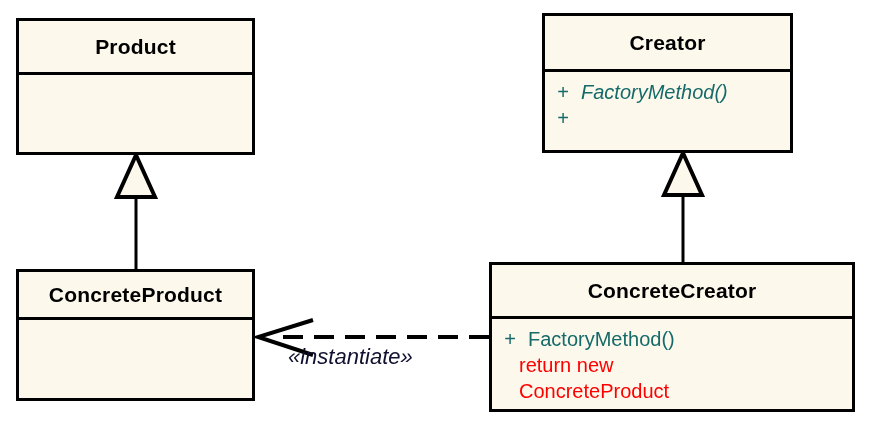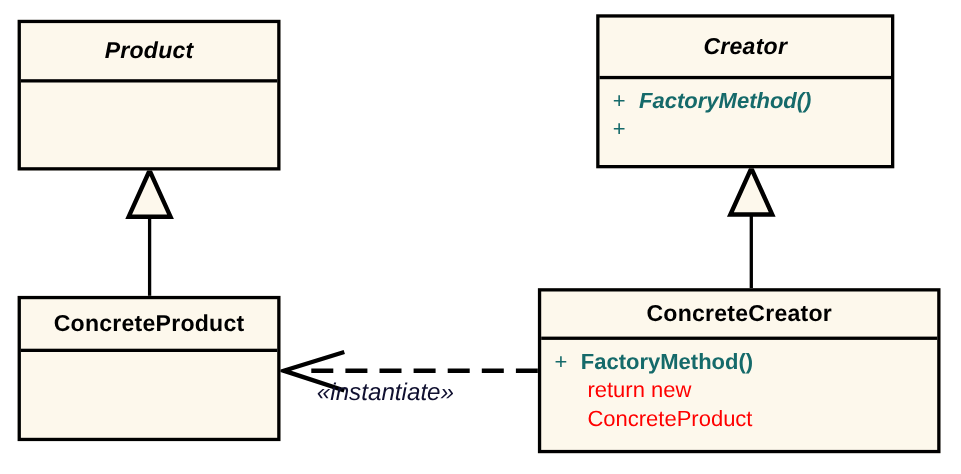--- a/index.html
+++ b/index.html
@@ -32,21 +32,20 @@
     display: flex;
     align-items: center;
     justify-content: center;
     text-align: center;
     color: #000000;
     font-weight: bold;
     font-size: 21px;
     letter-spacing: 0.2px;
   }
   .compartment-name.abstract {
-    font-style: italic;
   }
   .compartment-divider {
     border-top: 3px solid #000000;
   }
   .compartment-members {
     box-sizing: border-box;
     padding: 7px 0 0 0;
   }
   .member-row {
     display: flex;
@@ -58,63 +57,62 @@
   }
   .member-vis {
     width: 36px;
     text-align: center;
     flex: 0 0 36px;
     color: #156a6a;
     font-weight: normal;
   }
   .member-sig {
     color: #156a6a;
-    font-weight: bold;
   }
   .member-sig.abstract {
     font-style: italic;
   }
   .member-note {
     font-size: 20px;
     line-height: 26px;
     color: #ff0000;
-    padding-left: 42px;
+    padding-left: 27px;
     white-space: nowrap;
   }
 
   
   #class-product {
     left: 16px; top: 18px;
     width: 239px; height: 137px;
   }
   #class-product .compartment-name { height: 51px; }
   #class-product .compartment-members { height: 80px; }
 
   
   #class-creator {
     left: 542px; top: 13px;
-    width: 271px; height: 140px;
+    width: 251px; height: 140px;
   }
   #class-creator .compartment-name { height: 53px; }
   #class-creator .compartment-members { height: 81px; }
 
   
   #class-concreteproduct {
     left: 16px; top: 269px;
     width: 239px; height: 132px;
   }
   #class-concreteproduct .compartment-name { height: 45px; }
   #class-concreteproduct .compartment-members { height: 81px; }
 
   
   #class-concretecreator {
     left: 489px; top: 262px;
     width: 366px; height: 150px;
   }
-  #class-concretecreator .compartment-name { height: 41px; }
+  #class-concretecreator .compartment-name { height: 51px; }
   #class-concretecreator .compartment-members { height: 93px; }
 
   .stereotype-label {
     position: absolute;
     left: 288px;
     top: 344px;
     font-size: 22px;
     font-style: italic;
     color: #101030;
     white-space: nowrap;

